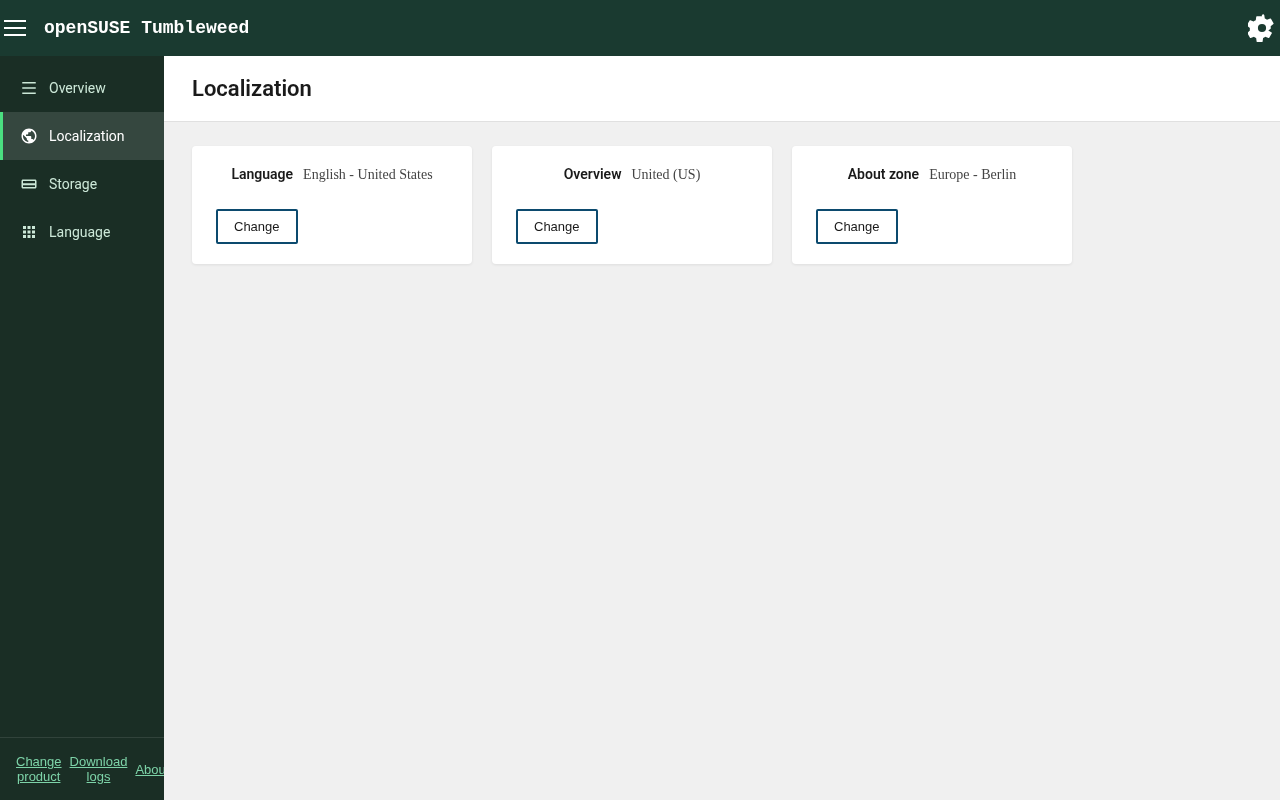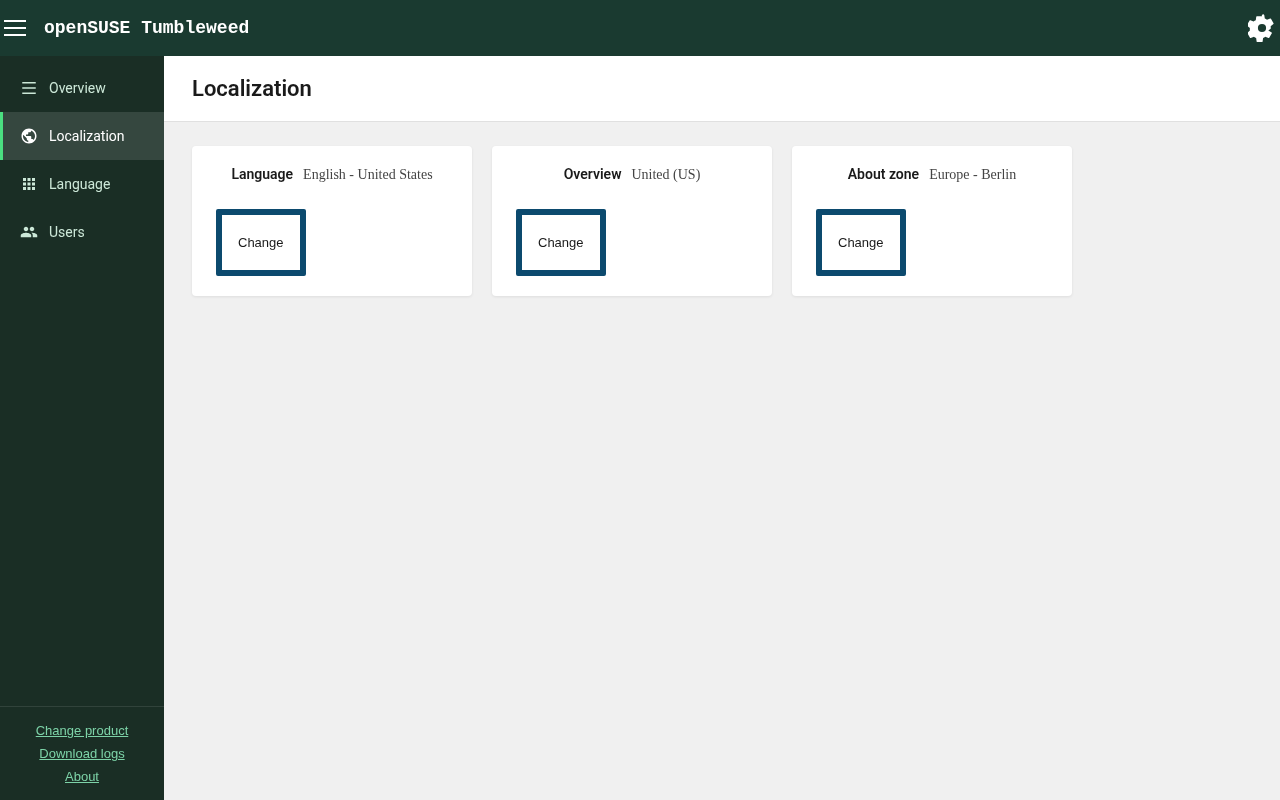--- a/index.html
+++ b/index.html
@@ -108,21 +108,20 @@
       height: 20px;
       flex-shrink: 0;
       display: flex;
       align-items: center;
       justify-content: center;
     }
 
     .sidebar-bottom {
       padding: 16px;
       display: flex;
-      flex-direction: column;
       gap: 8px;
       border-top: 1px solid rgba(255,255,255,0.1);
     }
 
     .sidebar-link {
       color: #7dd3a8;
       font-size: 13px;
       text-decoration: underline;
       cursor: pointer;
       background: none;
@@ -178,23 +177,23 @@
       color: #1a1a1a;
     }
 
     .card-value {
       font-size: 14px;
       color: #444444;
       font-family: Liberation Serif, serif;
     }
 
     .card-button {
-      border: 6px solid #0c4a6e;
-      background: #ffffff;
-      padding: 20px 16px;
+      border: 2px solid #0c4a6e;
+      background: #ffffff;
+      padding: 8px 16px;
       font-size: 13px;
       cursor: pointer;
       border-radius: 2px;
       color: #1a1a1a;
     }
   </style>
 </head>
 <body>
 
 <div class="topbar">
@@ -226,38 +225,38 @@
       <div class="sidebar-item active">
         <span class="sidebar-icon">
           <svg width="18" height="18" viewBox="0 0 24 24" fill="currentColor">
             <path d="M12 2C6.48 2 2 6.48 2 12s4.48 10 10 10 10-4.48 10-10S17.52 2 12 2zm-1 17.93c-3.95-.49-7-3.85-7-7.93 0-.62.08-1.21.21-1.79L9 15v1c0 1.1.9 2 2 2v1.93zm6.9-2.54c-.26-.81-1-1.39-1.9-1.39h-1v-3c0-.55-.45-1-1-1H8v-2h2c.55 0 1-.45 1-1V7h2c1.1 0 2-.9 2-2v-.41c2.93 1.19 5 4.06 5 7.41 0 2.08-.8 3.97-2.1 5.39z"></path>
           </svg>
         </span>
         <span>Localization</span>
       </div>
 
 
-
       <div class="sidebar-item">
         <span class="sidebar-icon">
           <svg width="18" height="18" viewBox="0 0 24 24" fill="currentColor">
+            <path d="M20 6H4c-1.1 0-2 .9-2 2v8c0 1.1.9 2 2 2h16c1.1 0 2-.9 2-2V8c0-1.1-.9-2-2-2zm0 10H4v-2.5h16V16zm0-5H4V8h16v3z"></path>
+          </svg>
+        </span>
+        <span>Storage</span>
+      </div>
+
+      <div class="sidebar-item">
+        <span class="sidebar-icon">
+          <svg width="18" height="18" viewBox="0 0 24 24" fill="currentColor">
             <path d="M4 8h4V4H4v4zm6 12h4v-4h-4v4zm-6 0h4v-4H4v4zm0-6h4v-4H4v4zm6 0h4v-4h-4v4zm6-10v4h4V4h-4zm-6 4h4V4h-4v4zm6 6h4v-4h-4v4zm0 6h4v-4h-4v4z"></path>
           </svg>
         </span>
         <span>Language</span>
       </div>
 
-      <div class="sidebar-item">
-        <span class="sidebar-icon">
-          <svg width="18" height="18" viewBox="0 0 24 24" fill="currentColor">
-            <path d="M16 11c1.66 0 2.99-1.34 2.99-3S17.66 5 16 5c-1.66 0-3 1.34-3 3s1.34 3 3 3zm-8 0c1.66 0 2.99-1.34 2.99-3S9.66 5 8 5C6.34 5 5 6.34 5 8s1.34 3 3 3zm0 2c-2.33 0-7 1.17-7 3.5V19h14v-2.5c0-2.33-4.67-3.5-7-3.5zm8 0c-.29 0-.62.02-.97.05 1.16.84 1.97 1.97 1.97 3.45V19h6v-2.5c0-2.33-4.67-3.5-7-3.5z"></path>
-          </svg>
-        </span>
-        <span>Users</span>
-      </div>
 
     </nav>
 
     <div class="sidebar-bottom">
       <button class="sidebar-link">Change product</button>
       <button class="sidebar-link">Download logs</button>
       <button class="sidebar-link">About</button>
     </div>
   </div>
 

